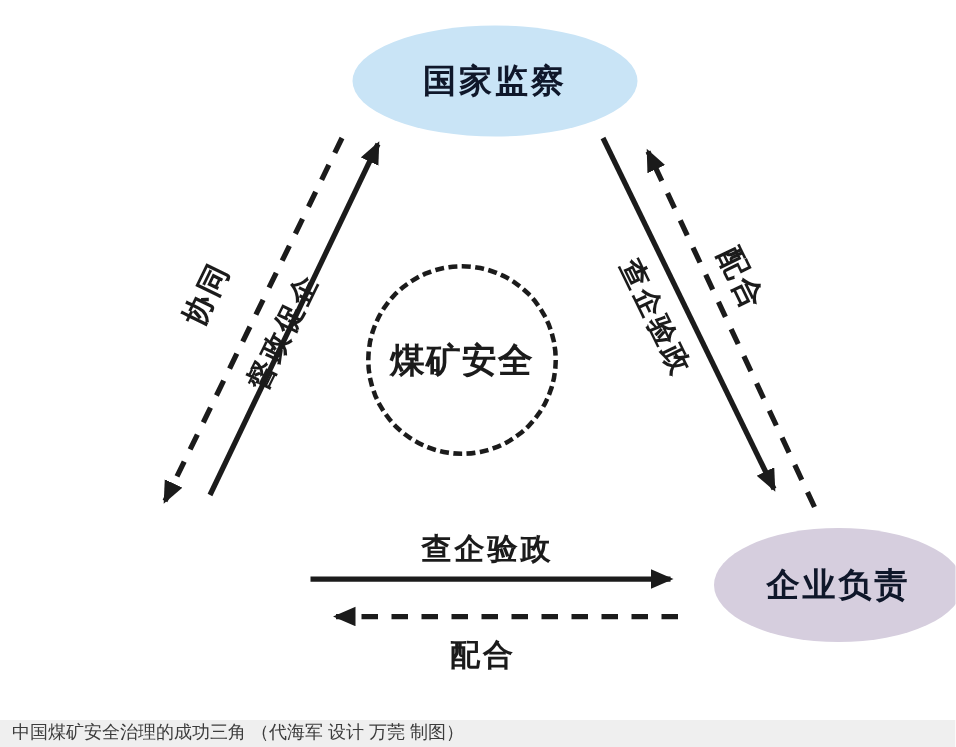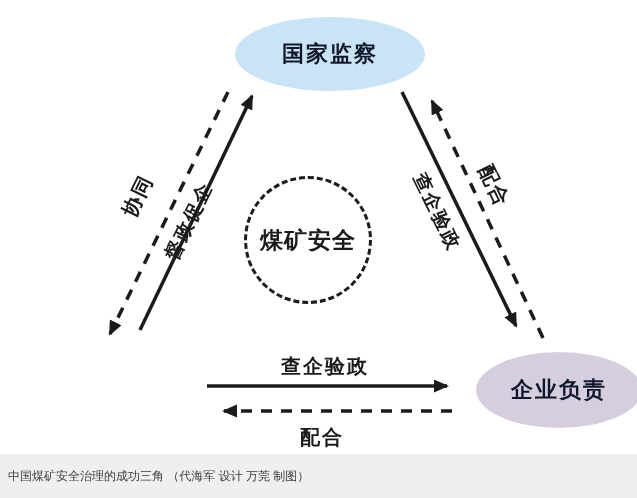--- a/index.html
+++ b/index.html
@@ -58,24 +58,23 @@
   }
   .lbl-left-dashed  { left: 138px; top: 196px; transform: translate(-50%,-50%) rotate(-64deg); }
   .lbl-left-solid   { left: 189px; top: 221px; transform: translate(-50%,-50%) rotate(-64deg); font-size: 19px; }
   .lbl-right-solid  { left: 437px; top: 212px; transform: translate(-50%,-50%) rotate(64deg); font-size: 19px; }
   .lbl-right-dashed { left: 494px; top: 186px; transform: translate(-50%,-50%) rotate(64deg); }
   .lbl-bottom-solid  { left: 325px; top: 366px; transform: translate(-50%,-50%); }
   .lbl-bottom-dashed { left: 322px; top: 437px; transform: translate(-50%,-50%); }
   .caption-bar {
     position: absolute;
     left: 0; bottom: 0;
-    width: 637px; height: 44px;
+    width: 637px; height: 18px;
     background: #efefef;
     display: flex;
-    align-items: center;
     padding-left: 8px;
     font-size: 12px;
     color: #3c3c3c;
   }
 </style>
 </head>
 <body>
 
 <div class="canvas">
 

